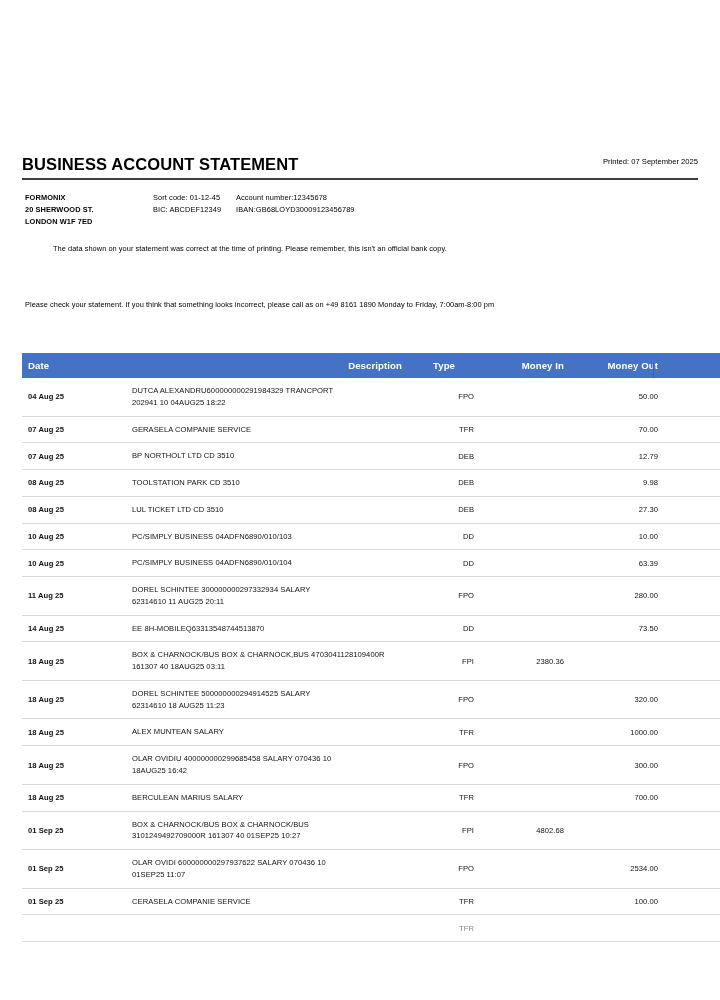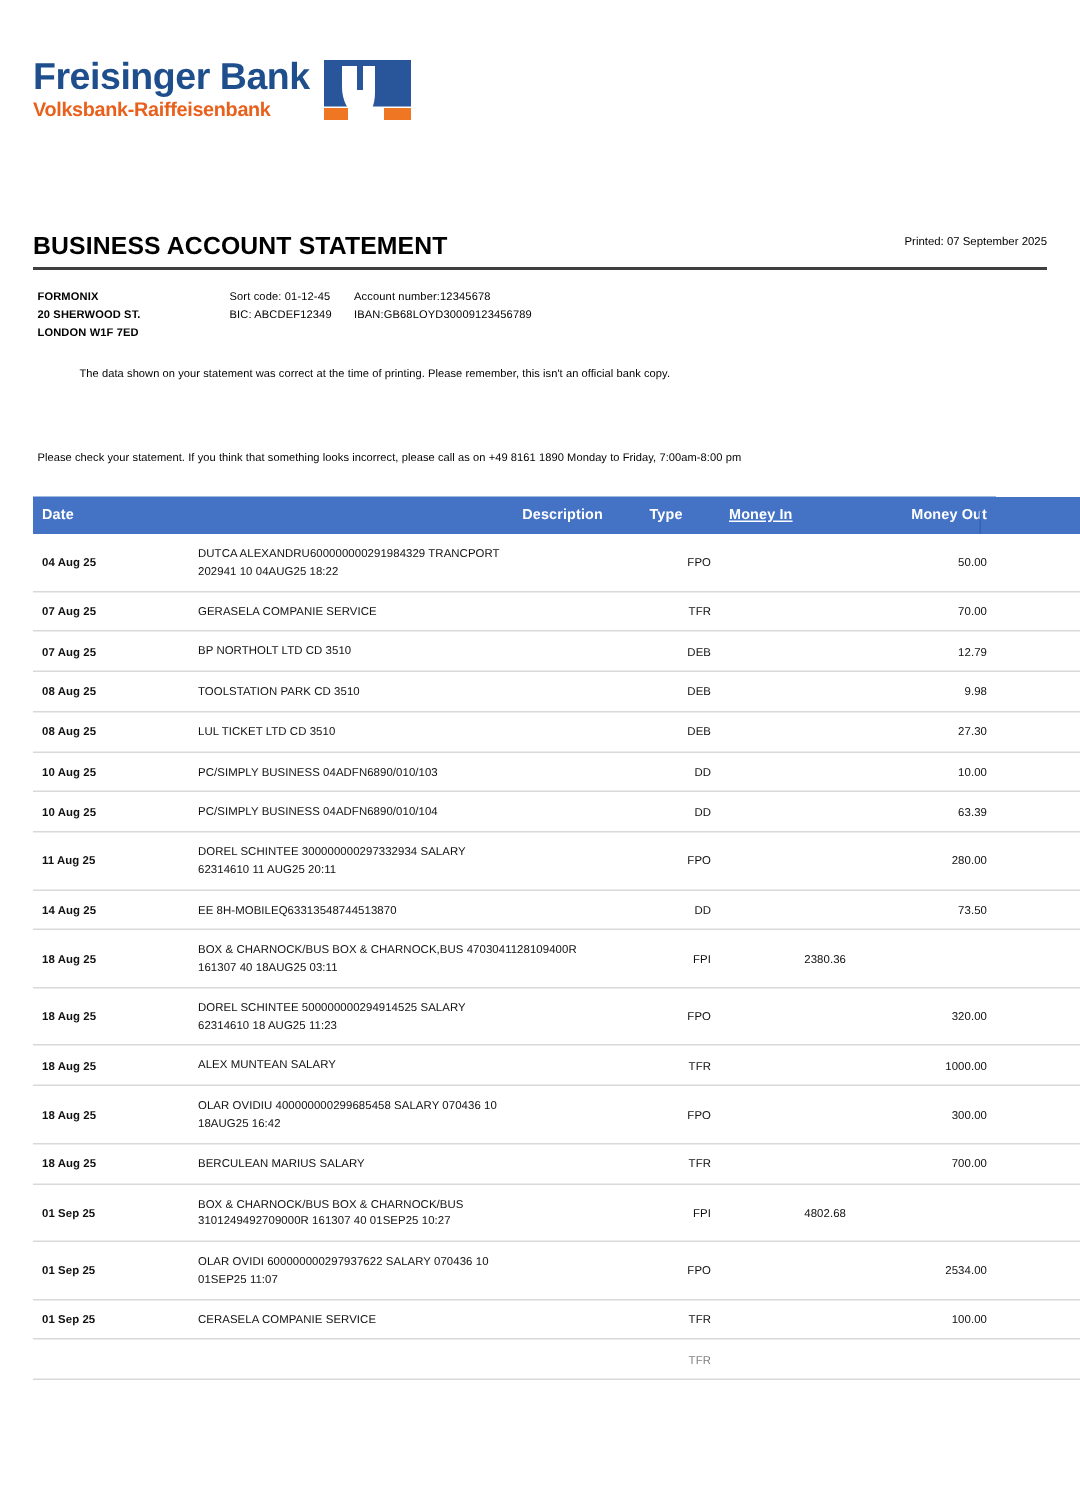--- a/index.html
+++ b/index.html
@@ -151,42 +151,42 @@
     left: 25px;
     top: 300px;
     font-size: 7.4px;
     letter-spacing: 0.05px;
   }
 
   
   .table-wrap {
     position: absolute;
     left: 22px;
-    top: 331px;
+    top: 353px;
     width: 676px;
   }
   table.stmt {
     width: 676px;
     border-collapse: collapse;
     table-layout: fixed;
   }
   table.stmt thead th {
     background: #4472c4;
     color: #ffffff;
     font-size: 9.6px;
     font-weight: bold;
     height: 25px;
     padding: 0 6px;
     vertical-align: middle;
     letter-spacing: 0.1px;
   }
   th.c-date   { width: 92px;  text-align: left;  padding-left: 10px; }
   th.c-desc   { width: 270px; text-align: right;  padding-left: 9px; }
   th.c-type   { width: 60px;  text-align: center; }
-  th.c-in     { width: 78px;  text-align: left; text-decoration: underline; }
+  th.c-in     { width: 78px;  text-align: right; }
   th.c-out    { width: 82px;  text-align: right; }
   th.c-bal    { width: 94px;  text-align: right; padding-right: 12px;
                 position: relative; }
   th.c-bal::before {
     content: "";
     position: absolute;
     left: -11px;
     top: 10px;
     bottom: 0;
     width: 1px;
@@ -233,36 +233,20 @@
                 rgba(255,255,255,1) 82%);
     pointer-events: none;
   }
   .desc-l2 { display: block; }
 </style>
 </head>
 <body>
 
 <div class="page">
 
-  <div class="logo-area">
-    <div class="logo-text">
-      <div class="logo-line1">Freisinger Bank</div>
-      <div class="logo-line2">Volksbank-Raiffeisenbank</div>
-    </div>
-    <div class="logo-mark">
-      <div class="mark-bg"></div>
-      <div class="mark-bar-l"></div>
-      <div class="mark-bar-r"></div>
-      <svg class="mark-v" viewBox="0 0 58 40">
-        <path d="M12 4 L22 4 L22 20 L26 20 L26 4 L34 4 L34 22
-                 C34 30 31 36 27 39 L22 39 C16 34 12 27 12 18 Z" fill="#ffffff"></path>
-        <path d="M24 22 L30 22 L27 39 L25 39 Z" fill="#ffffff"></path>
-      </svg>
-    </div>
-  </div>
 
   <div class="title-row">
     <div class="doc-title">BUSINESS ACCOUNT STATEMENT</div>
     <div class="printed">Printed: 07 September 2025</div>
   </div>
   <div class="title-rule"></div>
 
   <div class="info-block">
     <div class="addr">
       <div class="name">FORMONIX</div>

